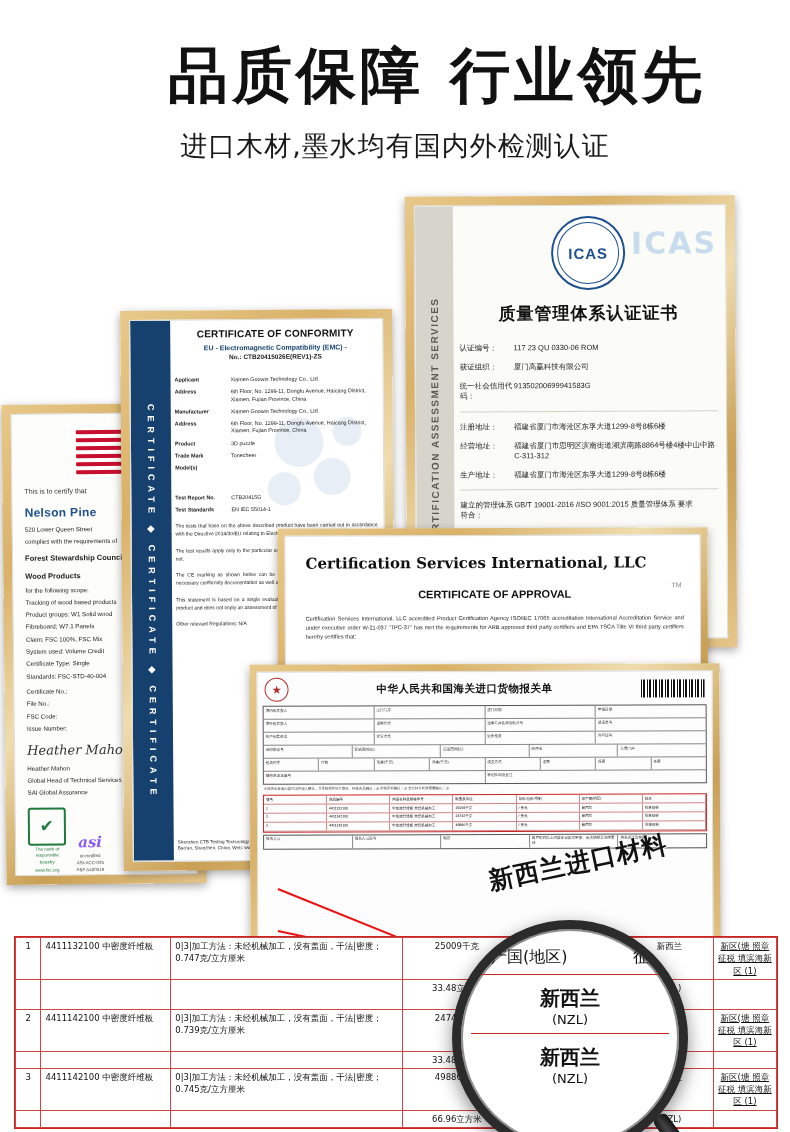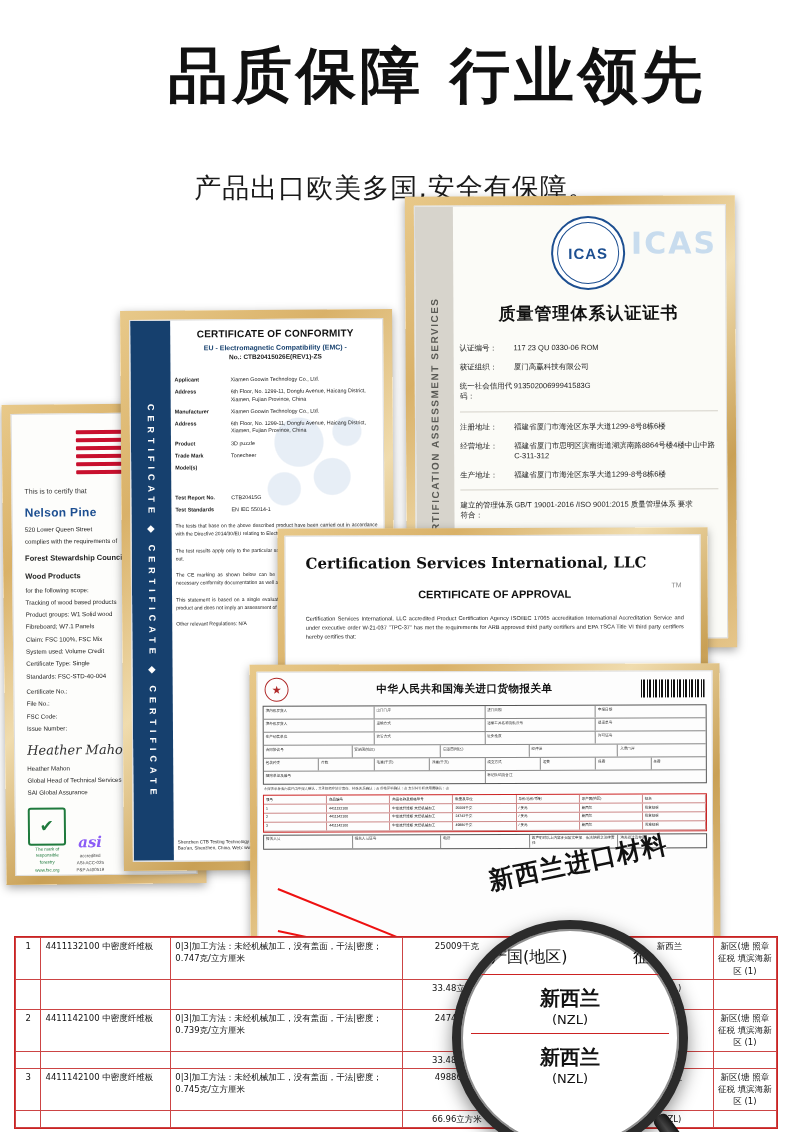--- a/index.html
+++ b/index.html
@@ -174,21 +174,21 @@
   .bot-table td,.bot-table th{
     border:1px solid #cc4444;font-size:8.5px;padding:2px 4px;color:#111;vertical-align:top;
     line-height:1.45;
   }
   .col-idx{width:18px;text-align:center;}
   .col-code{width:130px;margin-top:16px;}
   .col-name{width:250px;}
   .col-qty{width:110px;text-align:center;}
   .col-price{width:120px;text-align:center;}
   .col-origin{width:86px;text-align:center;}
-  .col-tax{width:60px;text-align:center;}
+  .col-tax{width:60px;text-align:center;text-decoration:underline;}
 
   
   .redline{position:absolute;background:#e11;height:1.5px;transform-origin:left center;}
 
   
   .mag-wrap{position:absolute;left:452px;top:920px;width:230px;height:230px;}
   .mag-glass{
     position:absolute;left:0;top:0;width:218px;height:218px;border-radius:50%;
     background:#fff;border:9px solid #2b2b2b;
     box-shadow:0 6px 18px rgba(0,0,0,.45), inset 0 0 0 2px #8f8f8f;
@@ -215,21 +215,21 @@
   }
 </style>
 </head>
 <body>
 
 <div class="page">
 
   <div class="headline">
     <span>品质保障</span><span class="gap"></span><span>行业领先</span>
   </div>
-  <div class="subline s2">产品出口欧美多国,安全有保障。</div>
+  <div class="subline s1">进口木材,墨水均有国内外检测认证</div>
 
   <div class="frame" id="cert-fsc">
     <div class="paper">
       <div class="fsc-logo-top">
         <div style="top:0;"></div>
           <div style="top:8px;"></div>
           <div style="top:16px;"></div>
         <div style="top:24px;"></div>
           <div style="top:32px;"></div>
           <div style="top:40px;"></div>

